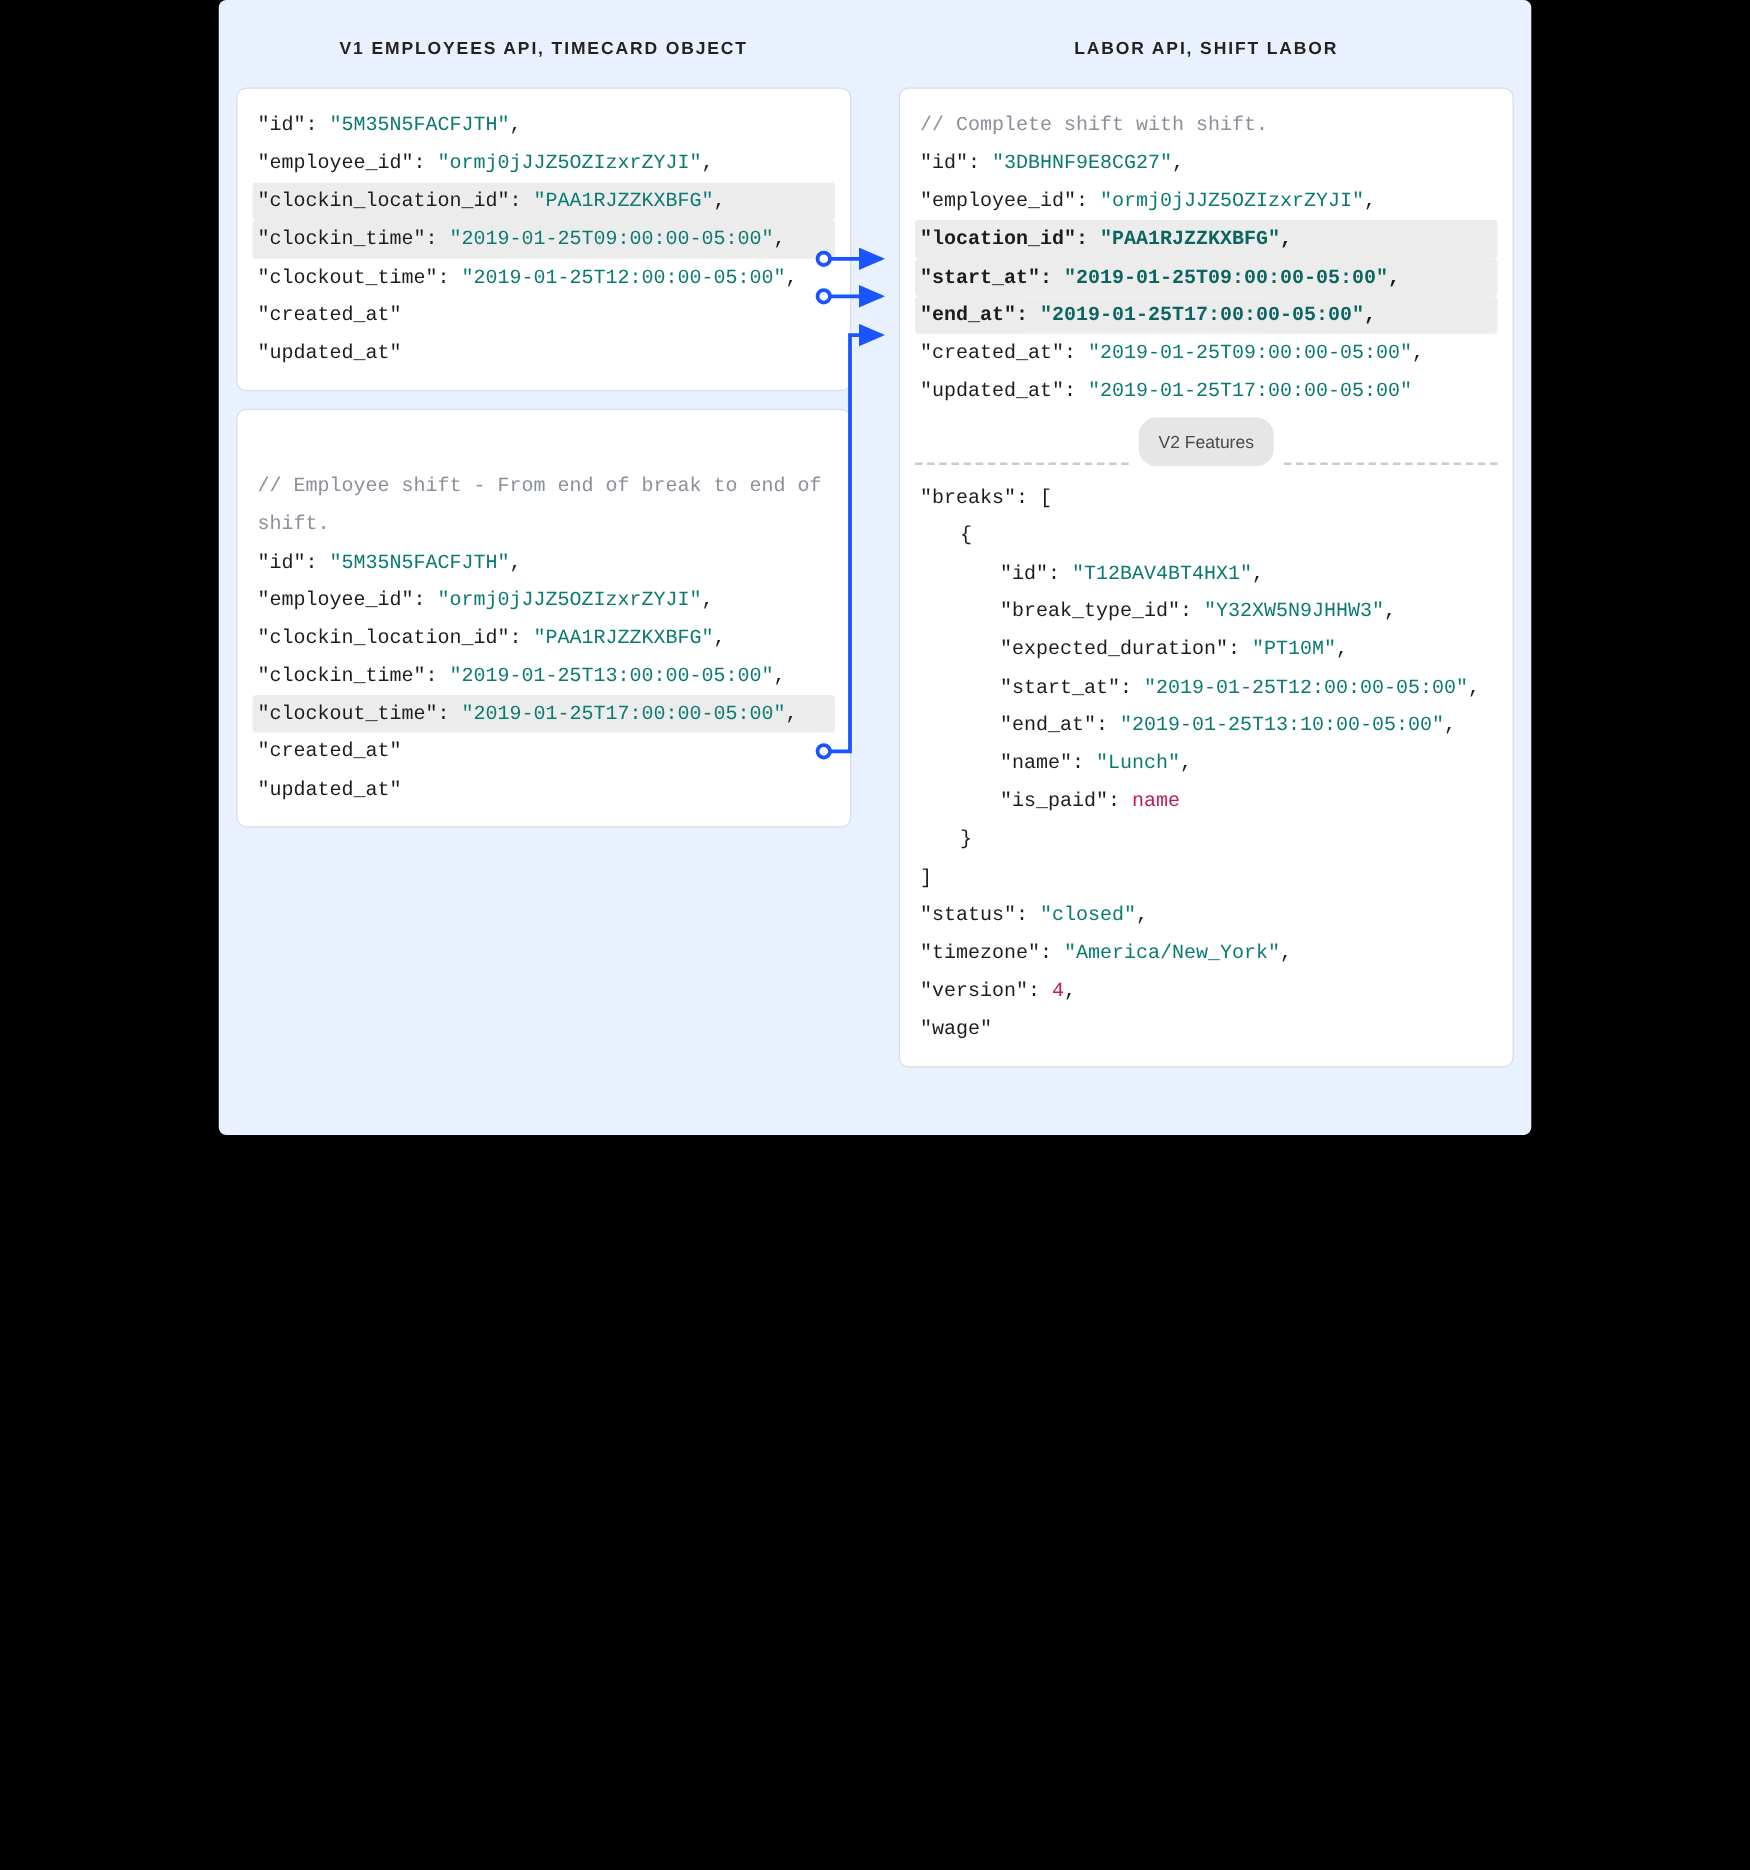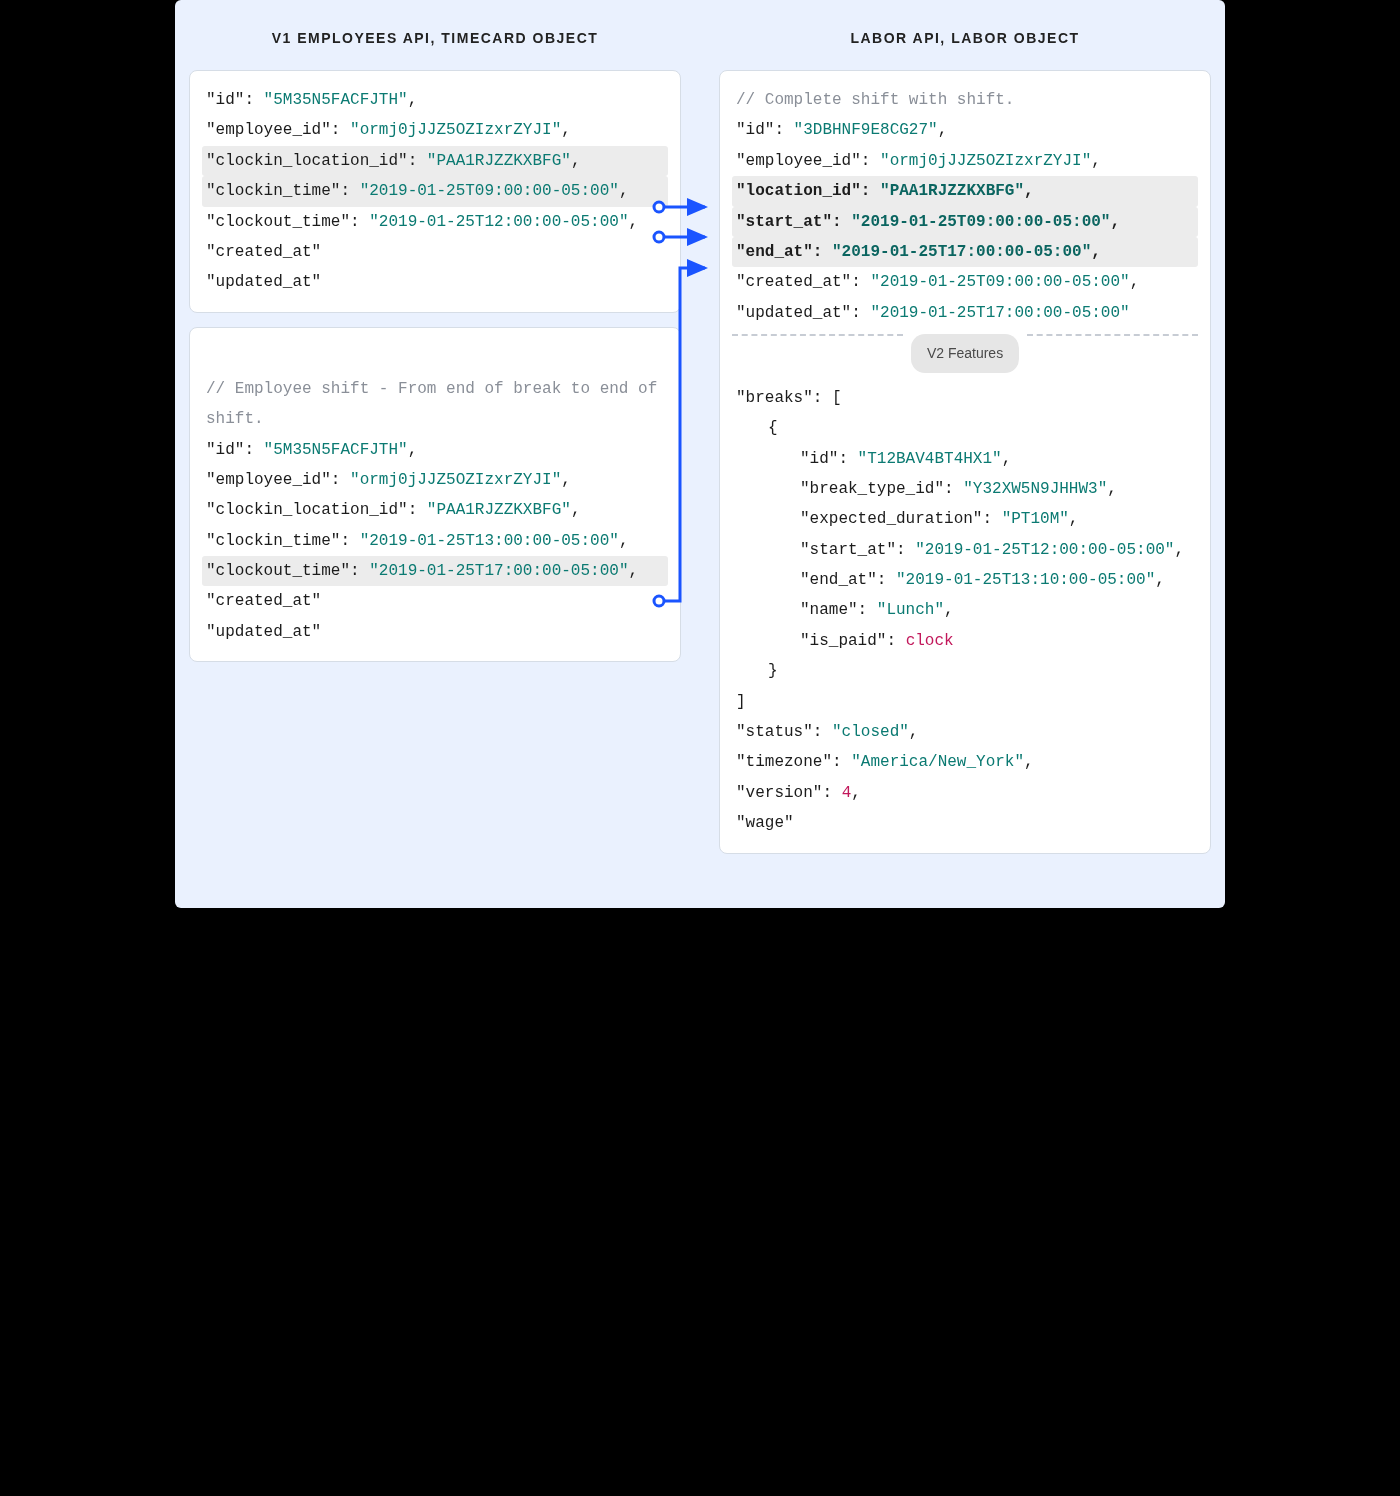--- a/index.html
+++ b/index.html
@@ -51,21 +51,21 @@
   .key { color: #1c1c1c; }
   .lit { color: #c2185b; }
   .line { padding: 0 4px; white-space: nowrap; }
   .line.hl { background: #ececec; border-radius: 3px; }
   .line.hlb { background: #ececec; border-radius: 3px; font-weight: 700; }
   .hlb .str { color: #0b6560; }
   .indent1 { padding-left: 36px; }
   .indent2 { padding-left: 68px; }
   .badge-row {
     display: flex;
-    align-items: flex-start;
+    align-items: flex-end;
     margin: 6px 0 10px 0;
   }
   .badge-row .rule {
     flex: 1;
     height: 1px;
     border-top: 2px dashed #c7ccd4;
   }
   .badge {
     background: #e6e6e6;
     color: #4a4a4a;
@@ -107,21 +107,21 @@
         <div class="line"><span class="key">"employee_id"</span>: <span class="str">"ormj0jJJZ5OZIzxrZYJI"</span>,</div>
         <div class="line"><span class="key">"clockin_location_id"</span>: <span class="str">"PAA1RJZZKXBFG"</span>,</div>
         <div class="line"><span class="key">"clockin_time"</span>: <span class="str">"2019-01-25T13:00:00-05:00"</span>,</div>
         <div class="line hl"><span class="key">"clockout_time"</span>: <span class="str">"2019-01-25T17:00:00-05:00"</span>,</div>
         <div class="line"><span class="key">"created_at"</span></div>
         <div class="line"><span class="key">"updated_at"</span></div>
       </div>
     </div>
 
     <div class="col">
-      <div class="col-header">LABOR API, LABOR OBJECT</div>
+      <div class="col-header">LABOR API, SHIFT LABOR</div>
 
       <div class="card">
         <div class="line comment">// Complete shift with shift.</div>
         <div class="line"><span class="key">"id"</span>: <span class="str">"3DBHNF9E8CG27"</span>,</div>
         <div class="line"><span class="key">"employee_id"</span>: <span class="str">"ormj0jJJZ5OZIzxrZYJI"</span>,</div>
         <div class="line hlb"><span class="key">"location_id"</span>: <span class="str">"PAA1RJZZKXBFG"</span>,</div>
         <div class="line hlb"><span class="key">"start_at"</span>: <span class="str">"2019-01-25T09:00:00-05:00"</span>,</div>
         <div class="line hlb"><span class="key">"end_at"</span>: <span class="str">"2019-01-25T17:00:00-05:00"</span>,</div>
         <div class="line"><span class="key">"created_at"</span>: <span class="str">"2019-01-25T09:00:00-05:00"</span>,</div>
         <div class="line"><span class="key">"updated_at"</span>: <span class="str">"2019-01-25T17:00:00-05:00"</span></div>
@@ -133,21 +133,21 @@
         </div>
 
         <div class="line"><span class="key">"breaks"</span>: <span>[</span></div>
         <div class="line indent1"><span>{</span></div>
         <div class="line indent2"><span class="key">"id"</span>: <span class="str">"T12BAV4BT4HX1"</span>,</div>
         <div class="line indent2"><span class="key">"break_type_id"</span>: <span class="str">"Y32XW5N9JHHW3"</span>,</div>
         <div class="line indent2"><span class="key">"expected_duration"</span>: <span class="str">"PT10M"</span>,</div>
         <div class="line indent2"><span class="key">"start_at"</span>: <span class="str">"2019-01-25T12:00:00-05:00"</span>,</div>
         <div class="line indent2"><span class="key">"end_at"</span>: <span class="str">"2019-01-25T13:10:00-05:00"</span>,</div>
         <div class="line indent2"><span class="key">"name"</span>: <span class="str">"Lunch"</span>,</div>
-        <div class="line indent2"><span class="key">"is_paid"</span>: <span class="lit">clock</span></div>
+        <div class="line indent2"><span class="key">"is_paid"</span>: <span class="lit">name</span></div>
         <div class="line indent1"><span>}</span></div>
         <div class="line"><span>]</span></div>
         <div class="line"><span class="key">"status"</span>: <span class="str">"closed"</span>,</div>
         <div class="line"><span class="key">"timezone"</span>: <span class="str">"America/New_York"</span>,</div>
         <div class="line"><span class="key">"version"</span>: <span class="lit">4</span>,</div>
         <div class="line"><span class="key">"wage"</span></div>
       </div>
     </div>
   </div>
 

